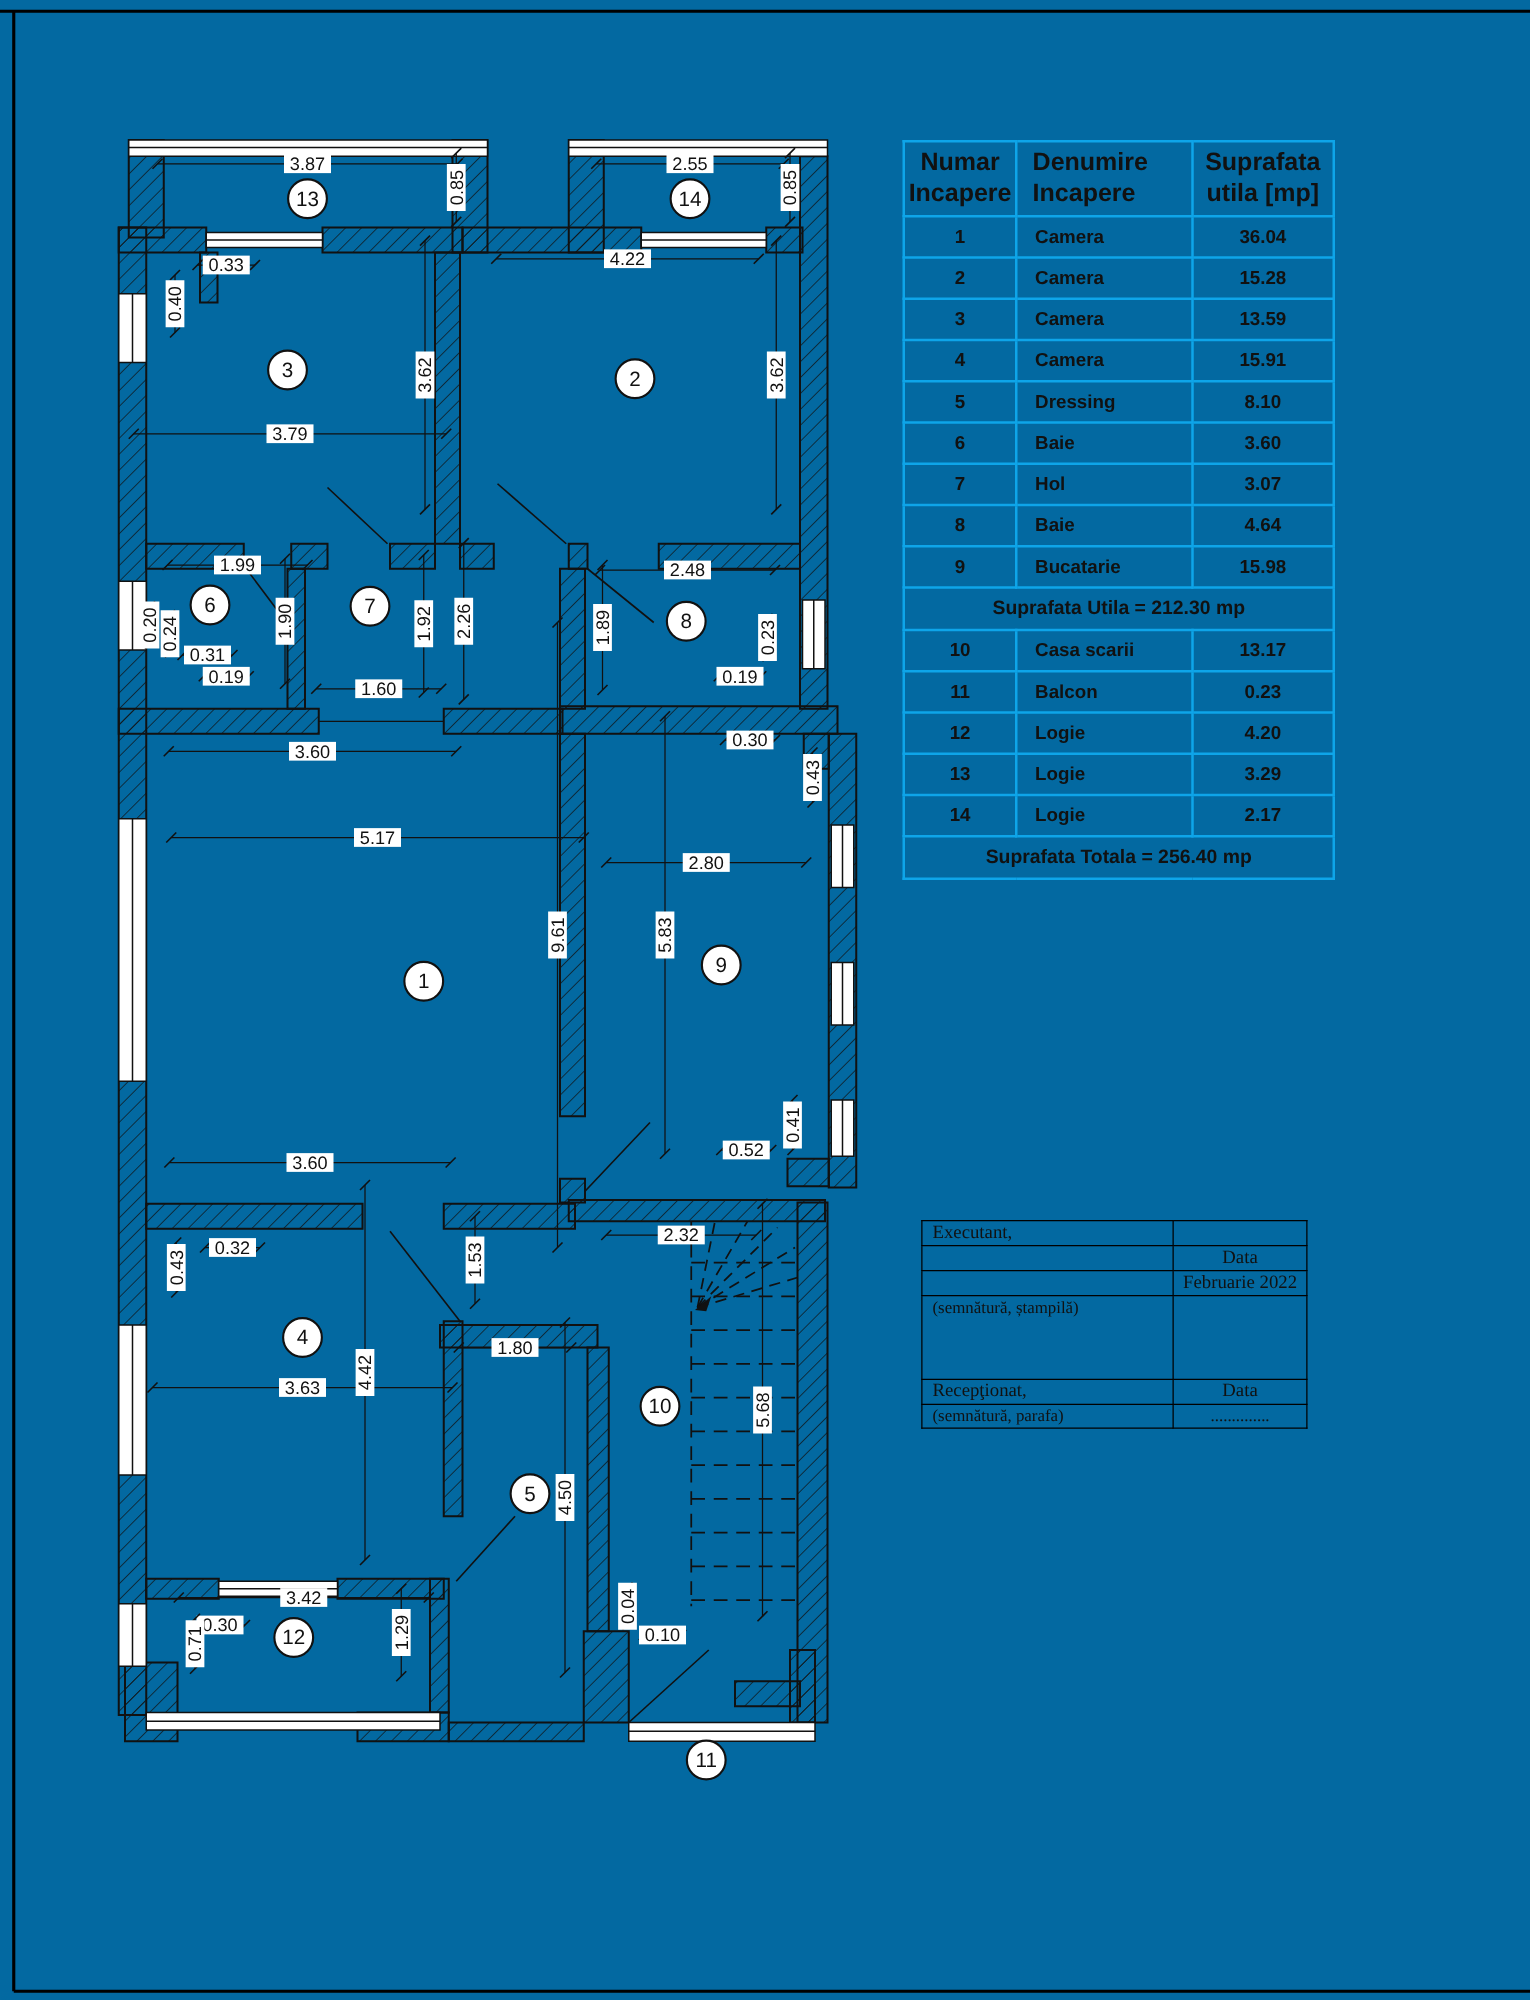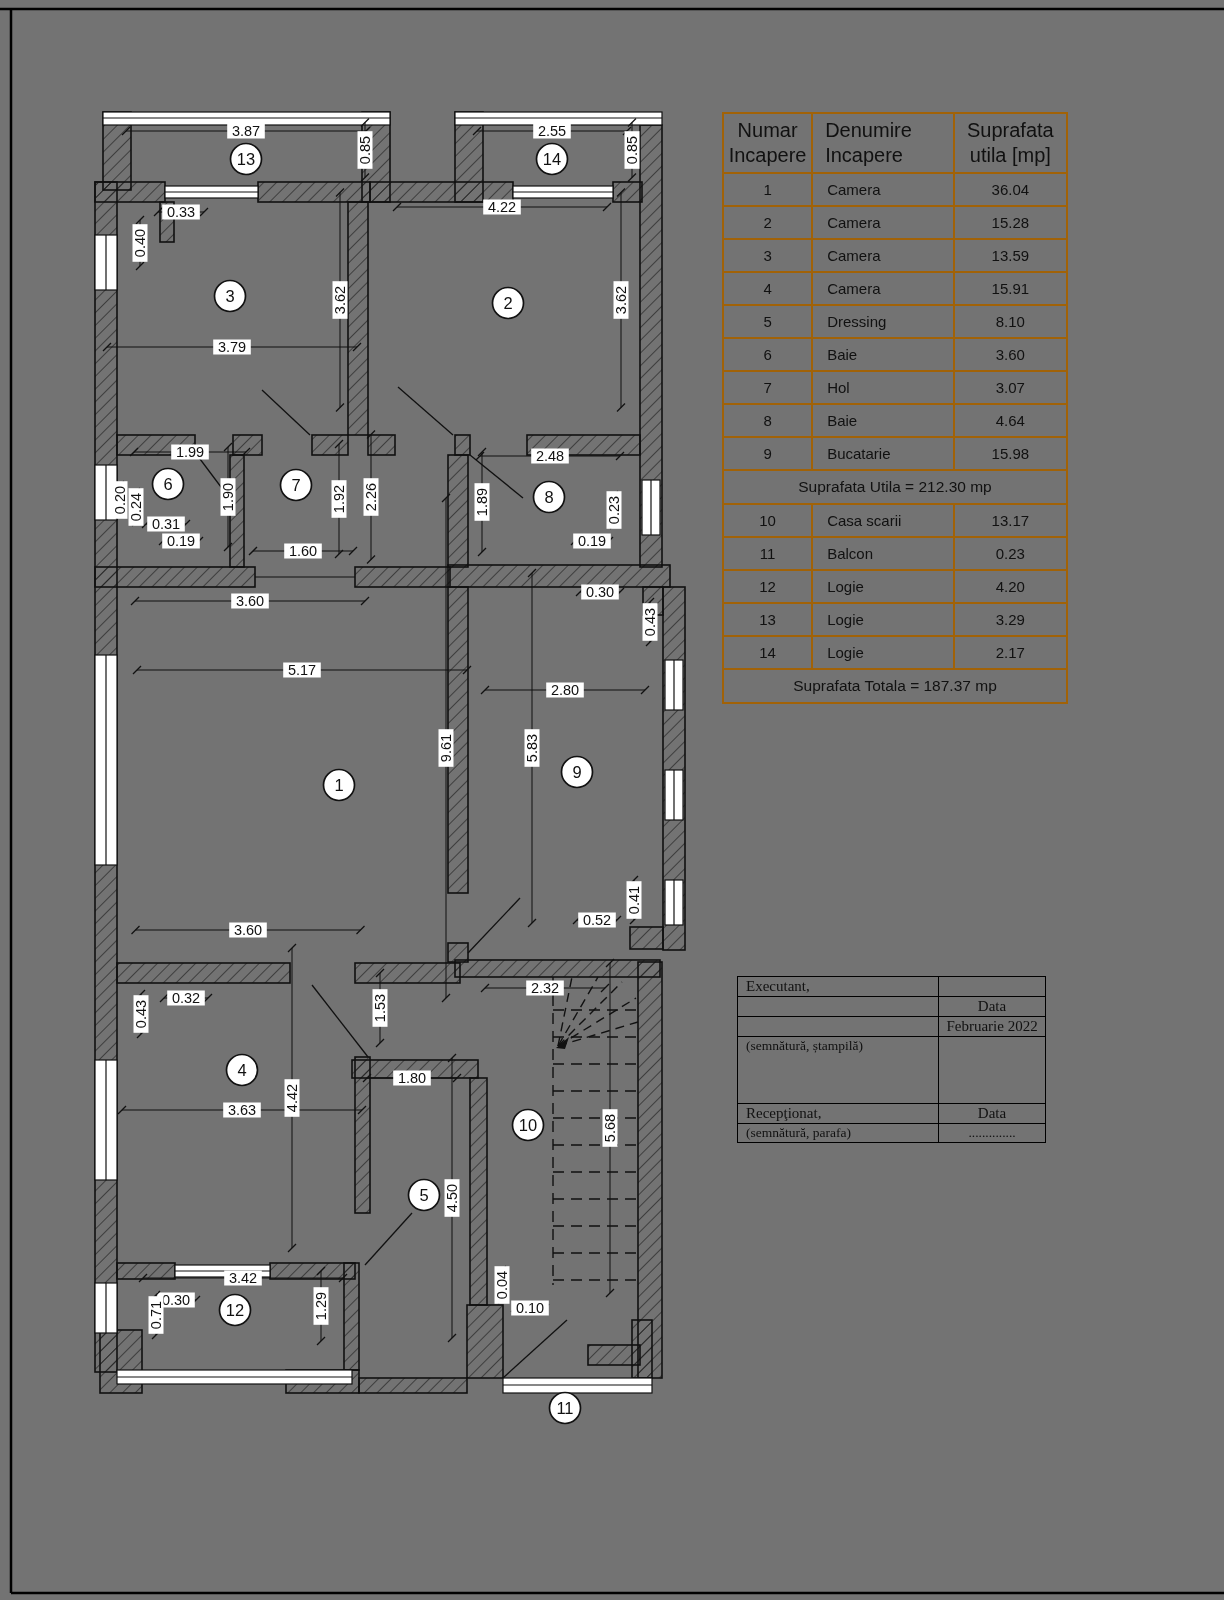--- a/index.html
+++ b/index.html
@@ -1,23 +1,23 @@
 <!DOCTYPE html>
 <html><head>
 <meta charset="utf-8">
 <style>
   html,body{margin:0;padding:0;background:#fff;}
-  .page{position:relative;width:1224px;height:1600px;background:#737373;overflow:hidden;
+  .page{position:relative;width:1224px;height:1600px;background:#0369a1;overflow:hidden;
         font-family:"Liberation Sans",sans-serif;color:#111;}
   svg.plan{position:absolute;left:0;top:0;width:1224px;height:1600px;}
 
   
   .area-table{position:absolute;left:722px;top:112px;width:346px;border-collapse:collapse;
               font-family:"Liberation Sans",sans-serif;color:#111;}
-  .area-table th,.area-table td{border:2px solid #a16207;font-weight:normal;}
+  .area-table th,.area-table td{border:2px solid #0ea5e9;font-weight:bold;}
   .area-table th{font-size:20px;line-height:1.25;height:56px;vertical-align:middle;}
   .area-table td{font-size:15px;height:29px;}
   .area-table .c-num{width:88px;text-align:center;}
   .area-table .c-name{width:140px;text-align:left;padding-left:14px;border-radius:10px;}
   .area-table .c-area{width:118px;text-align:center;}
   .area-table th.c-name{text-align:left;padding-left:12px;}
   .area-table td.merged{text-align:center;font-size:15.5px;height:30px;}
 
   
   .sig-table{position:absolute;left:737px;top:976px;width:309px;border-collapse:collapse;
@@ -722,21 +722,21 @@
           <td class="c-area">3.29</td>
         </tr>
         <tr>
           <td class="c-num">14</td>
           <td class="c-name">Logie</td>
           <td class="c-area">2.17</td>
         </tr>
       </tbody>
   <tbody>
     <tr>
-          <td class="merged" colspan="3">Suprafata Totala = 187.37 mp</td>
+          <td class="merged" colspan="3">Suprafata Totala = 256.40 mp</td>
         </tr>
   </tbody>
 </table>
 
 <table class="sig-table">
   <tbody id="sig-rows">
         <tr>
           <td class="s-left">Executant,</td>
           <td class="s-right"></td>
         </tr>

